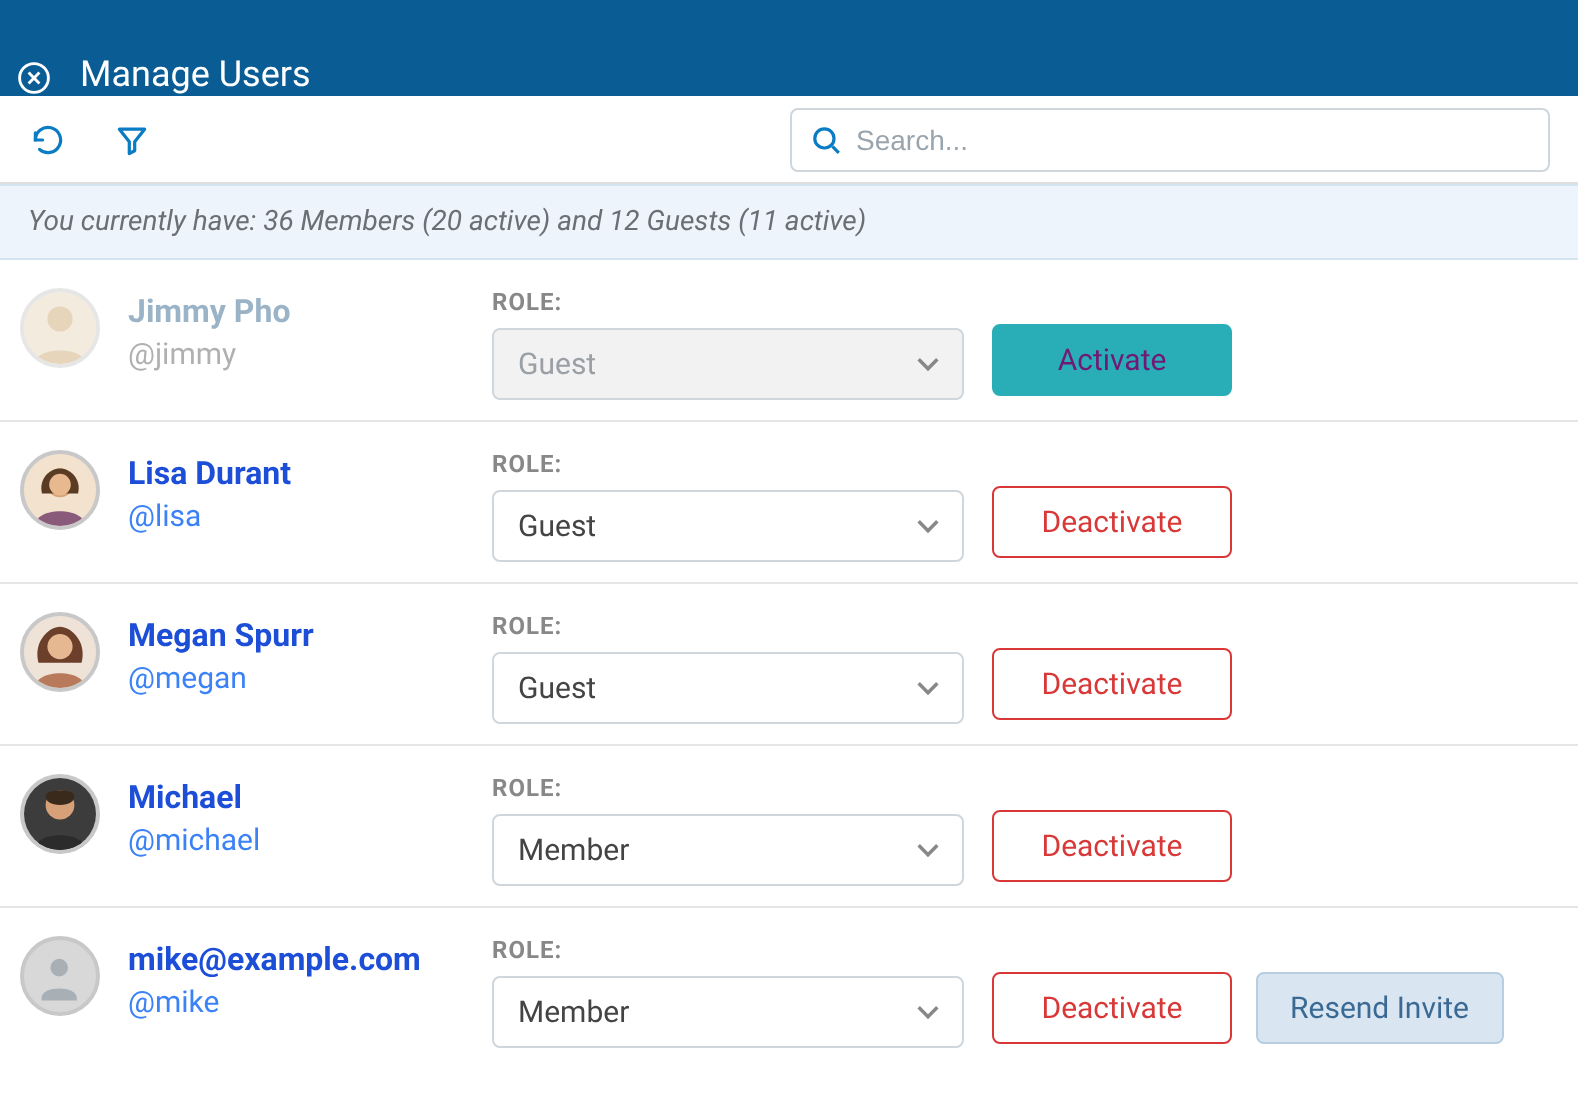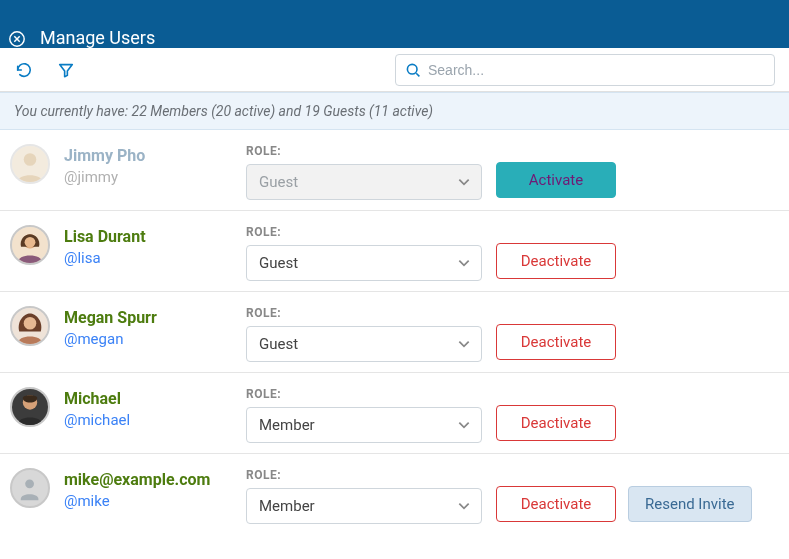--- a/index.html
+++ b/index.html
@@ -101,21 +101,21 @@
       position: relative;
     }
     .avatar svg { width: 100%; height: 100%; }
     .avatar.placeholder svg { width: 70%; height: 70%; }
     .name-col {
       width: 168px;
       flex-shrink: 0;
       padding-top: 2px;
     }
     .user-name {
-      color: #4d7c0f;
+      color: #1d4ed8;
       font-weight: 700;
       font-size: 16px;
       line-height: 1.3;
       word-break: break-all;
     }
     .user-handle {
       color: #3b82f6;
       font-size: 15px;
       line-height: 1.4;
     }
@@ -224,21 +224,21 @@
   <div class="spacer"></div>
   <div class="search-wrap">
     <svg class="search-icon" viewBox="0 0 20 20" fill="none" stroke="currentColor" stroke-width="2">
       <circle cx="9" cy="9" r="6"></circle>
       <line x1="14" y1="14" x2="18" y2="18"></line>
     </svg>
     <input class="search-input" type="text" placeholder="Search..." style="">
   </div>
 </div>
 
-<div class="summary">You currently have: 22 Members (20 active) and 19 Guests (11 active)</div>
+<div class="summary">You currently have: 36 Members (20 active) and 12 Guests (11 active)</div>
 
 <div class="user-list">
 
   <div class="user-row inactive">
     <div class="avatar">
       <svg viewBox="0 0 40 40">
         <rect width="40" height="40" fill="#e6d4b8"></rect>
         <circle cx="20" cy="15" r="7" fill="#c9a36b"></circle>
         <path d="M6 40c0-10 28-10 28 0" fill="#c9a36b"></path>
       </svg>

